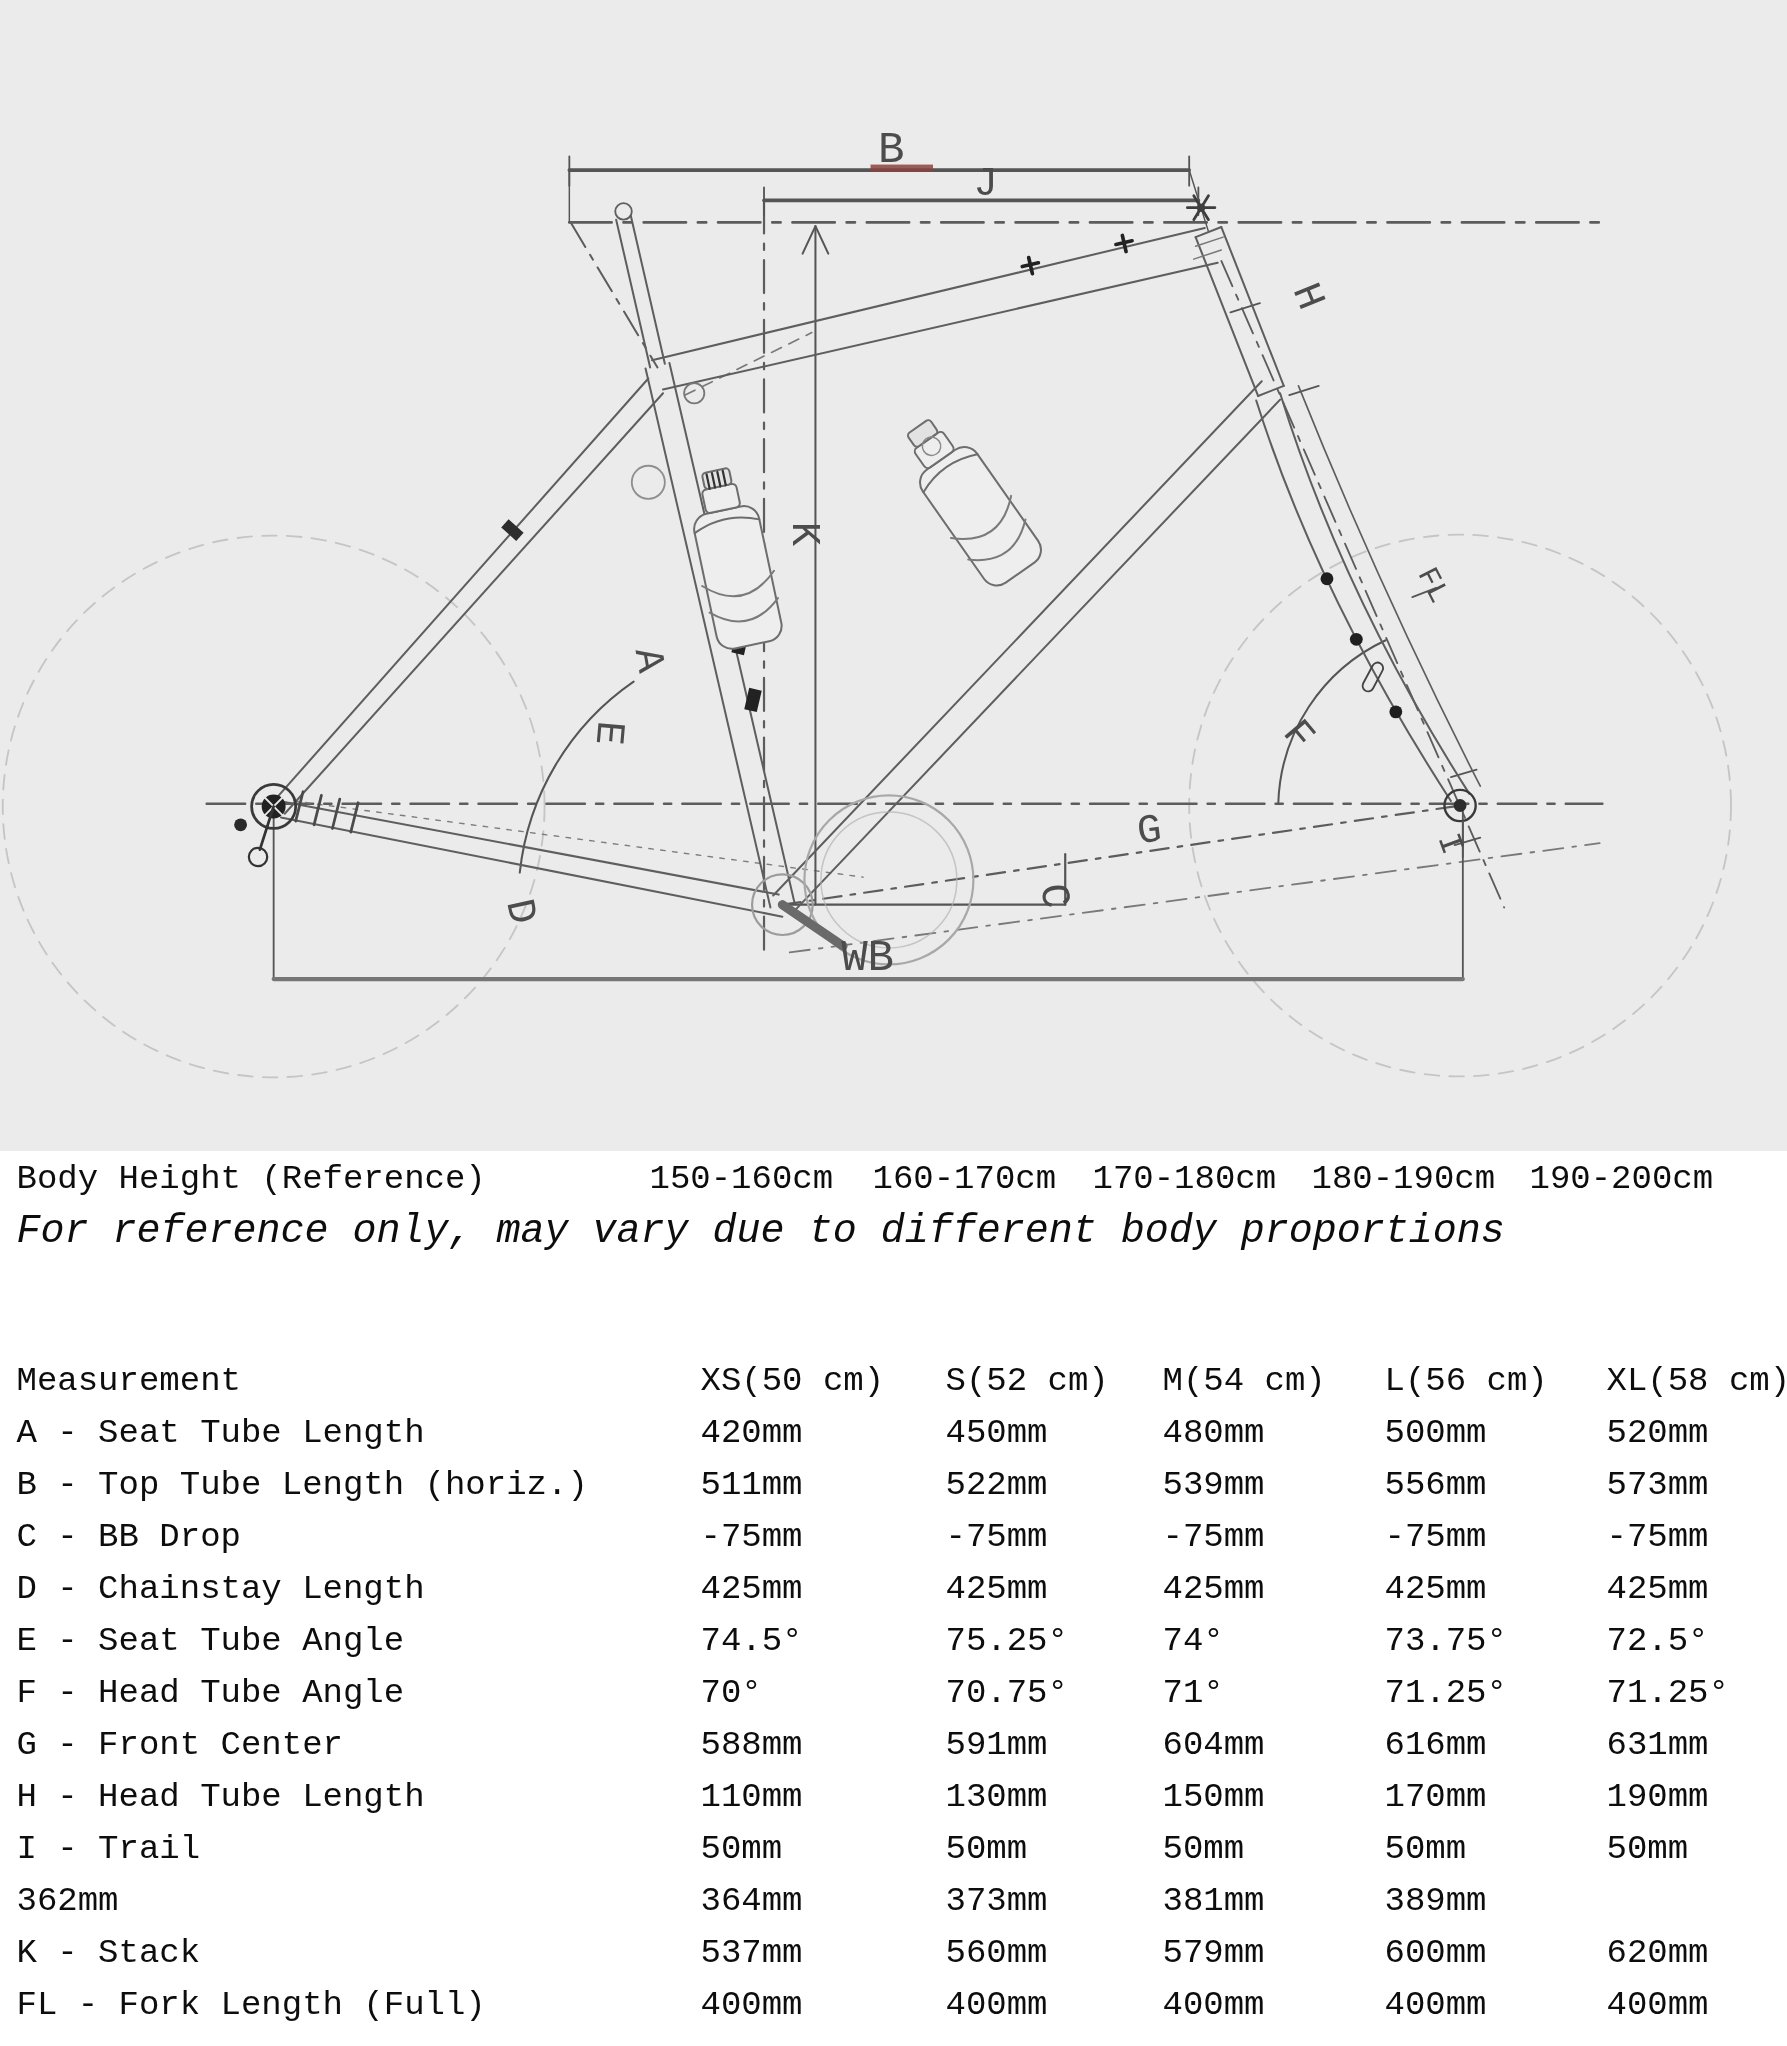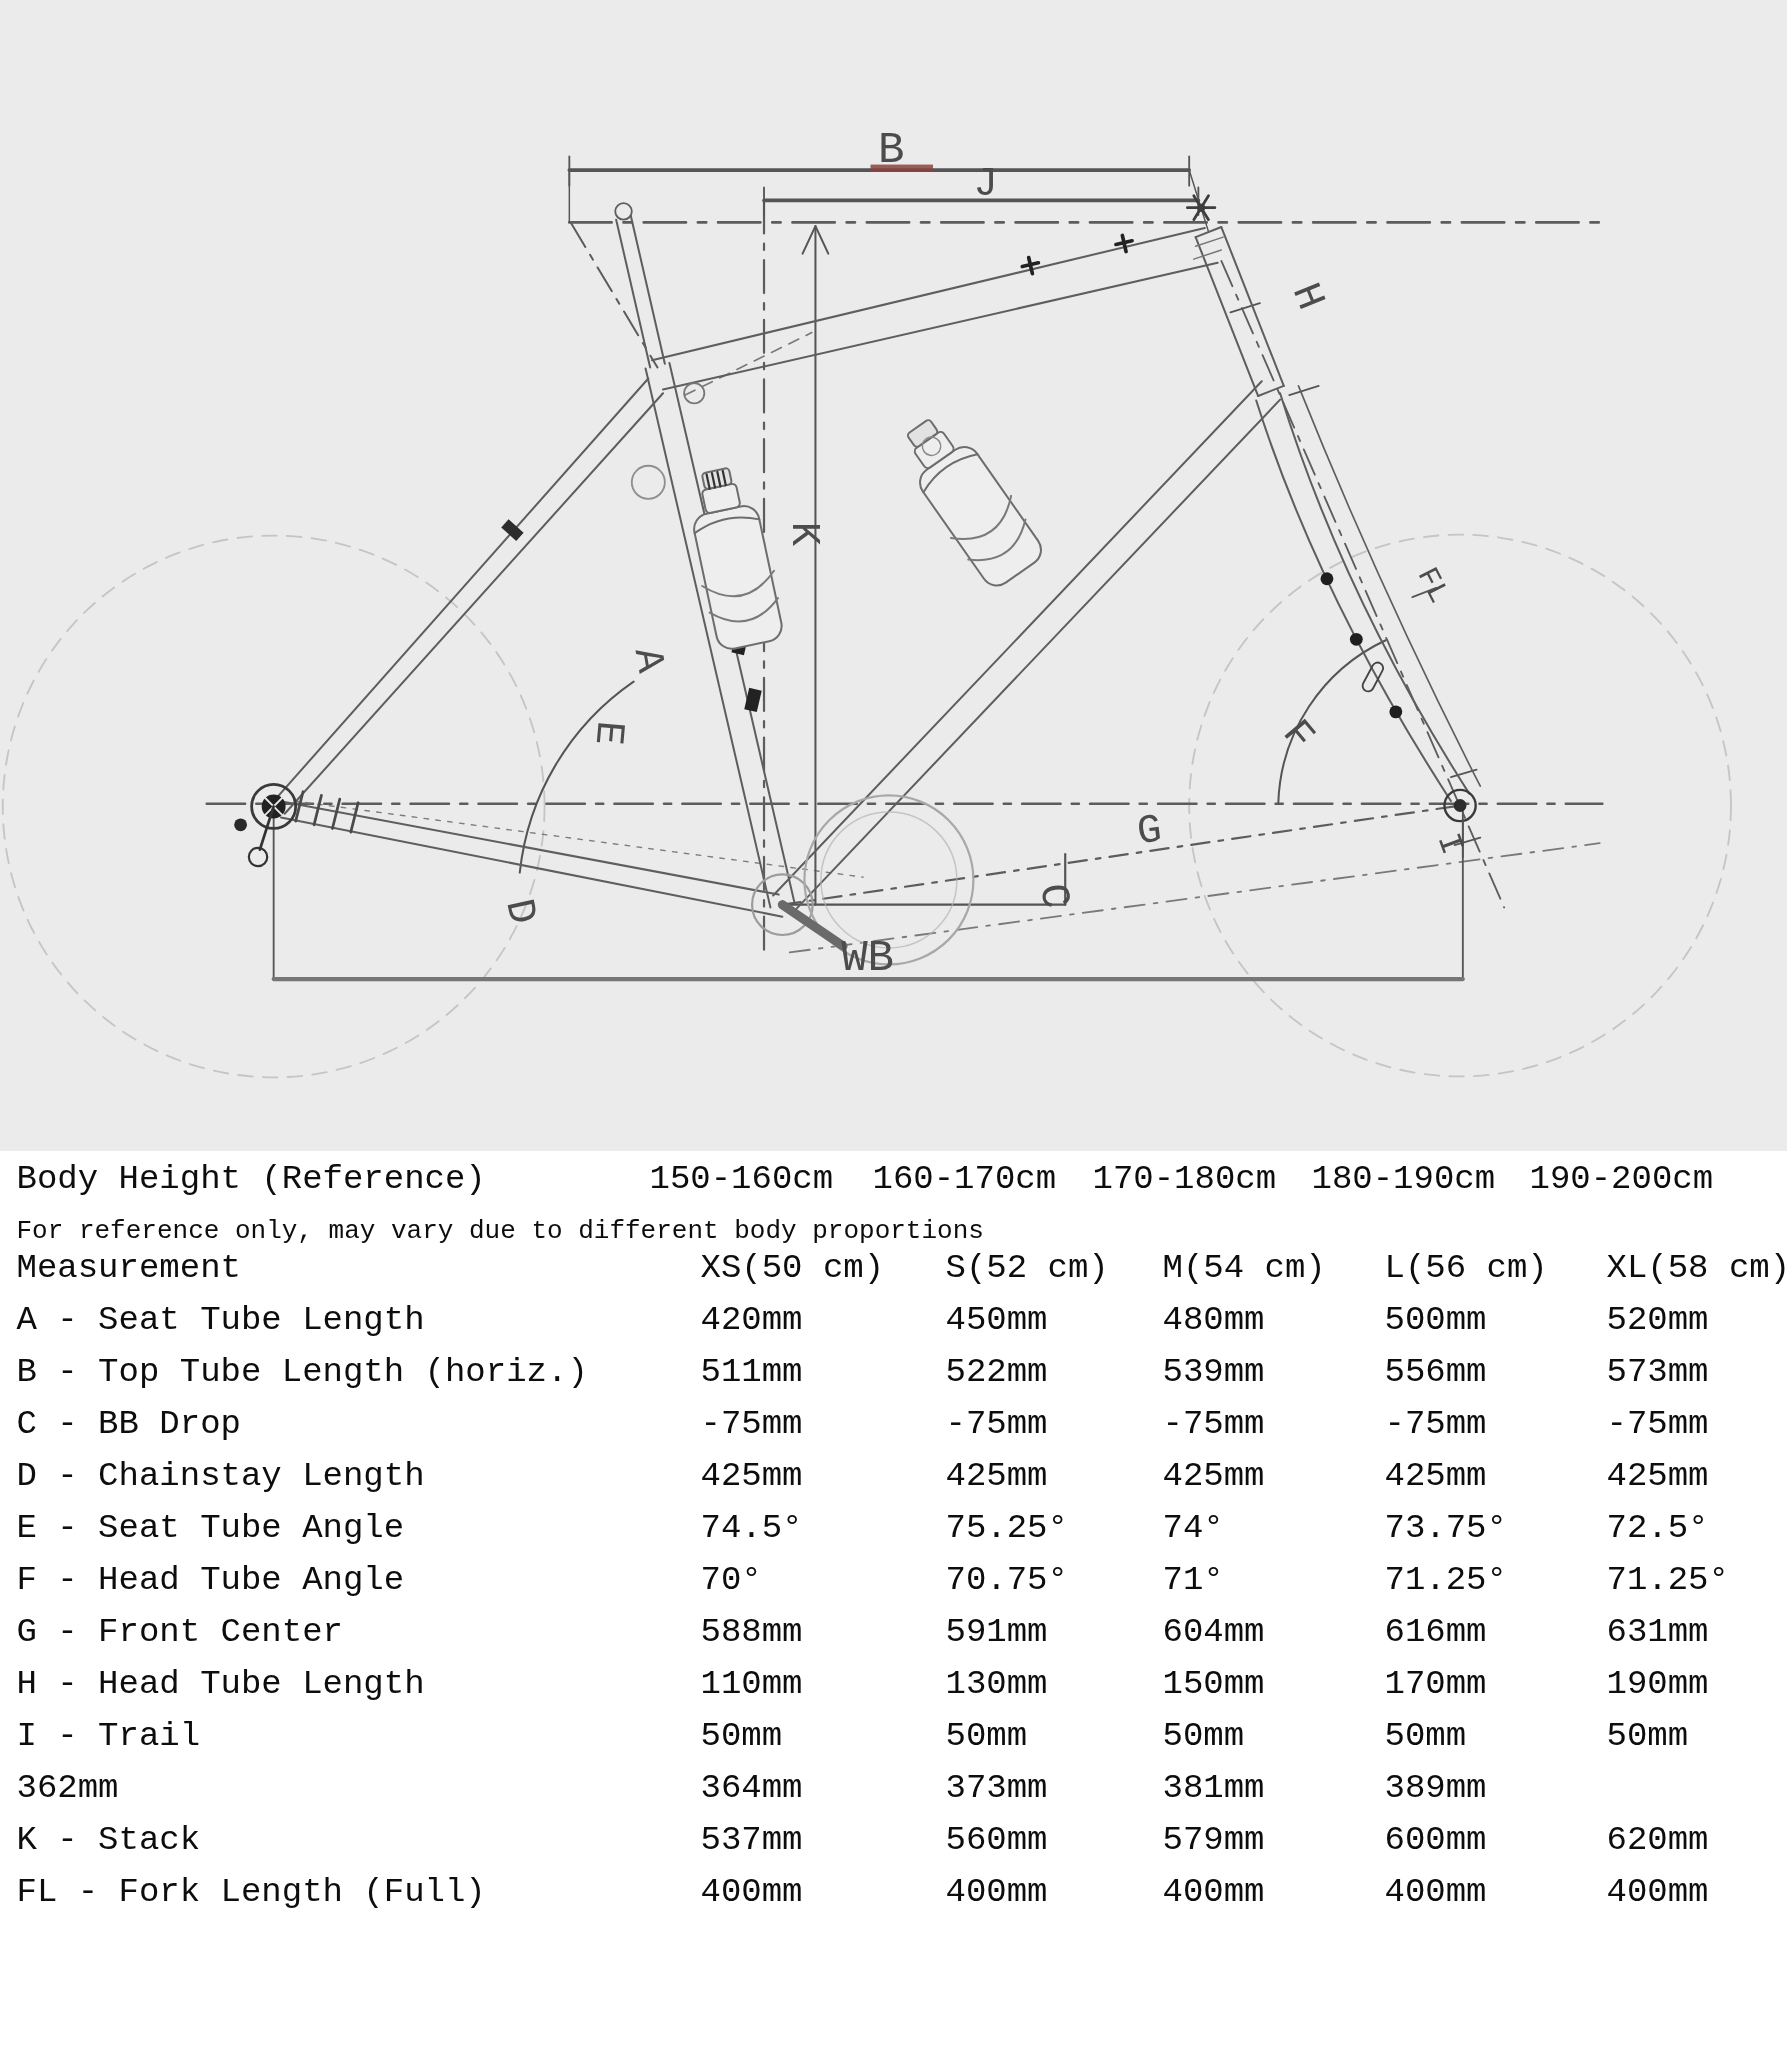--- a/index.html
+++ b/index.html
@@ -4,22 +4,22 @@
 <style>
   html,body{margin:0;padding:0;background:#fff;}
   .page{position:relative;width:1787px;height:2046px;background:#ffffff;
         font-family:"Liberation Mono",monospace;color:#0d0d0d;overflow:hidden;}
   .diagram-wrap{position:absolute;left:0;top:0;width:1787px;height:1151px;background:#ebebeb;}
   .diagram-wrap svg{display:block;width:100%;height:100%;}
   .dl{font-family:"Liberation Mono",monospace;fill:#4c4c4c;}
   .bh-row{position:absolute;left:16.5px;top:1153px;display:grid;
           grid-template-columns:633px 223px 220px 219px 218px auto;
           font-size:34px;line-height:53px;white-space:nowrap;}
-  .bh-note{position:absolute;left:16.5px;top:1205px;font-size:26px;line-height:53px;white-space:nowrap;}
-  .specs{position:absolute;left:16.5px;top:1242px;right:0;}
+  .bh-note{position:absolute;left:16.5px;top:1205px;font-size:40px;line-height:53px;white-space:nowrap;font-style:italic;}
+  .specs{position:absolute;left:16.5px;top:1355px;right:0;}
   .trow{display:grid;grid-template-columns:684px 245px 217px 222px 222px auto;
         font-size:34px;line-height:52px;height:52px;white-space:nowrap;}
   .cell{overflow:visible;}
 </style>
 </head>
 <body>
 
 <div class="page">
 
   <div class="diagram-wrap">

